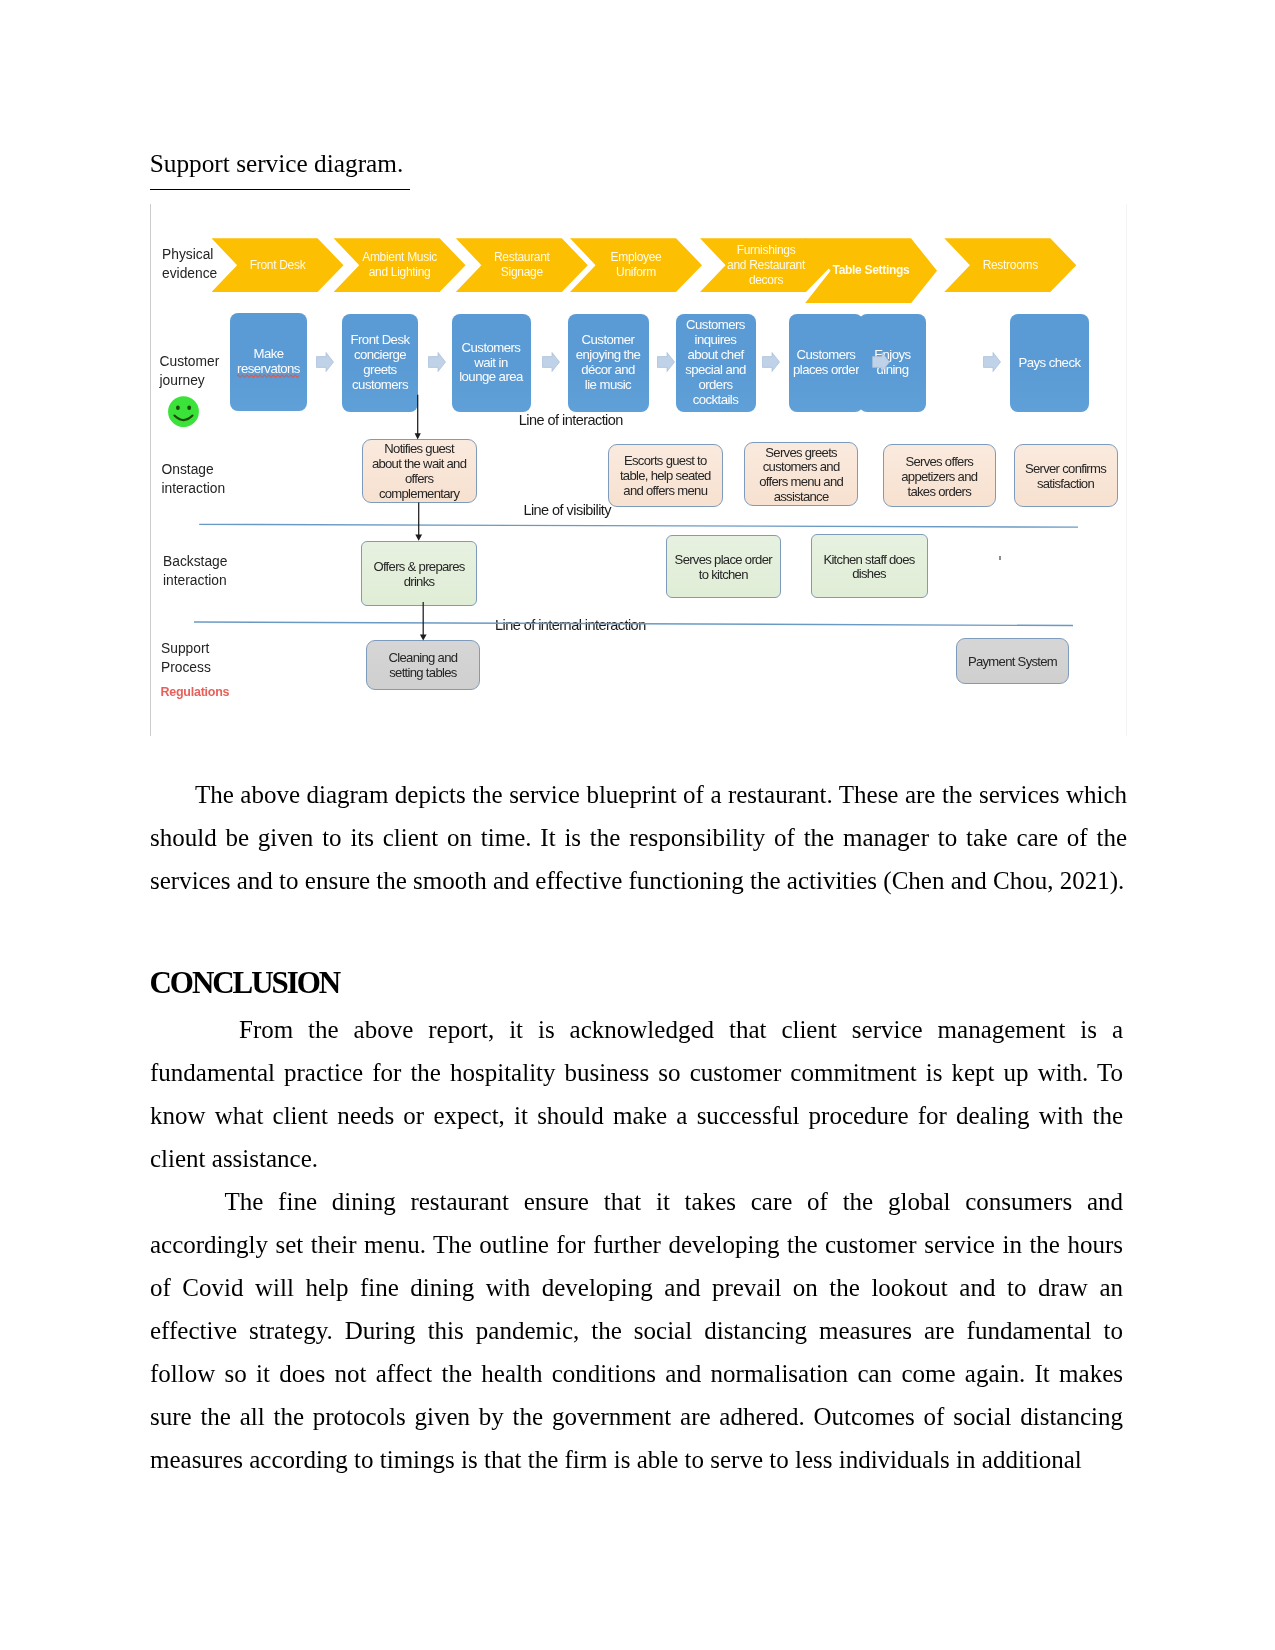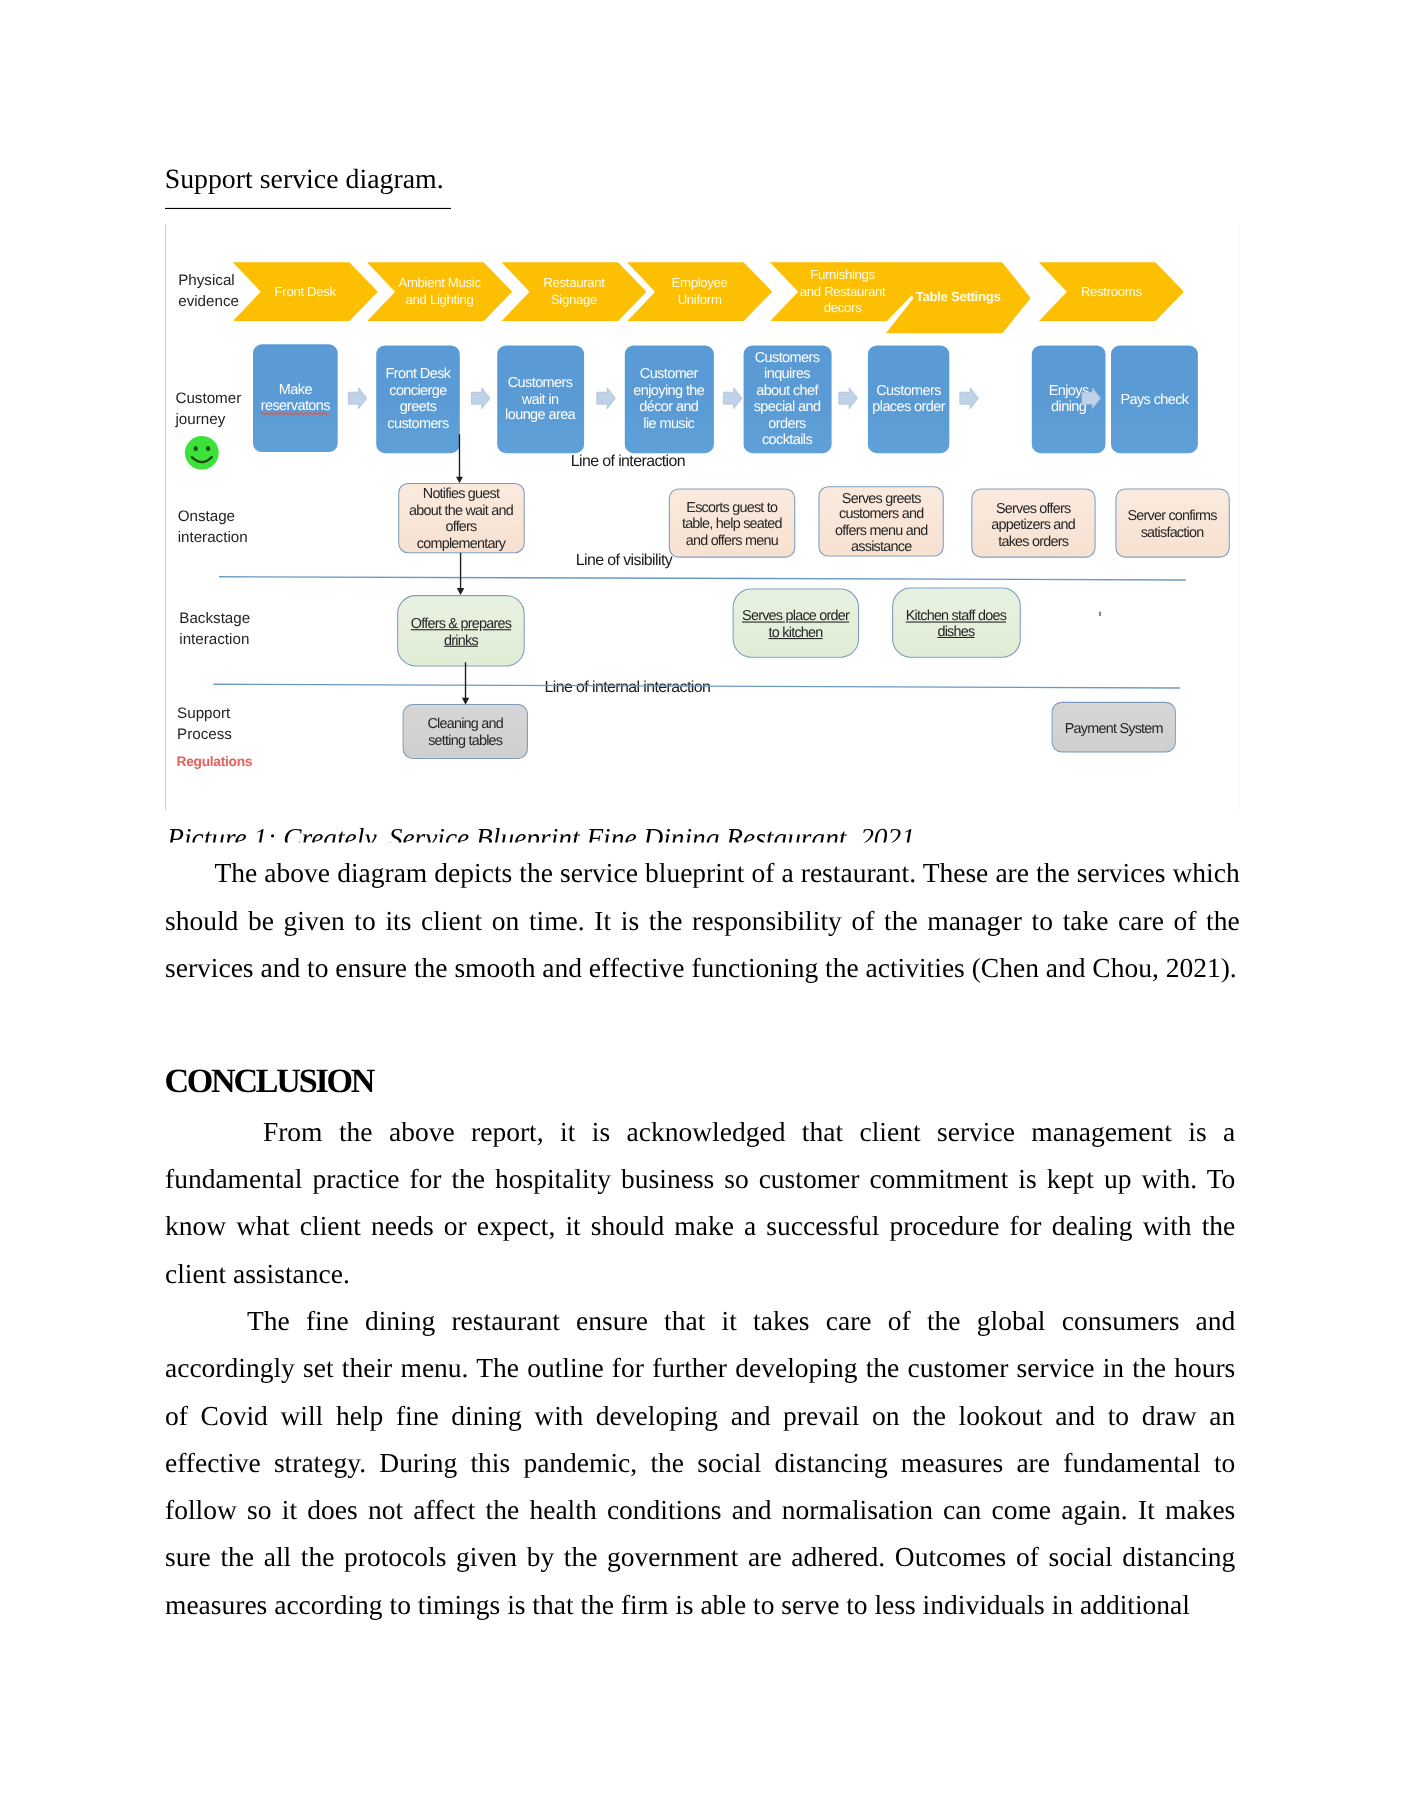--- a/index.html
+++ b/index.html
@@ -33,21 +33,21 @@
   .jbox{position:absolute;background:linear-gradient(180deg,#5b9bd5 0%,#5b9bd5 55%,#5fa0d8 100%);border-radius:8px;
         display:flex;align-items:center;justify-content:center;text-align:center;
         color:#fdfdfd;font-size:13.2px;line-height:14.9px;letter-spacing:-0.55px;
         white-space:pre-line;box-sizing:border-box;}
   .jarrow{position:absolute;}
 
   .obox,.bbox,.sbox{position:absolute;display:flex;align-items:center;justify-content:center;
         text-align:center;font-size:13.1px;line-height:14.9px;letter-spacing:-0.7px;color:#262626;
         box-sizing:border-box;white-space:pre-line;padding-top:2.5px;}
   .obox{background:linear-gradient(180deg,#faeade 0%,#f7e1d0 100%);border:1.2px solid #7f9bbc;border-radius:9px;}
-  .bbox{background:linear-gradient(180deg,#e7f1e0 0%,#e0edd6 100%);border:1.2px solid #7f9bbc;border-radius:17px;text-decoration:underline;}
+  .bbox{background:linear-gradient(180deg,#e7f1e0 0%,#e0edd6 100%);border:1.2px solid #7f9bbc;border-radius:6px;}
   .sbox{background:linear-gradient(180deg,#d6d6d6 0%,#cfcfcf 100%);border:1.2px solid #7f9bbc;border-radius:9px;}
 
   .linelbl{position:absolute;font-size:14.5px;letter-spacing:-0.55px;color:#1a1a1a;white-space:nowrap;}
   .regul{position:absolute;font-size:12.5px;letter-spacing:-0.25px;font-weight:bold;color:#e8605a;}
   .smiley{position:absolute;}
   .connector{position:absolute;left:0;top:0;}
 </style>
 </head>
 <body>
 
@@ -112,21 +112,21 @@
 décor and
 lie music</div>
     <div class="jbox" style="left:524.5px;top:110.0px;width:80.0px;height:98.0px;">Customers
 inquires
 about chef
 special and
 orders
 cocktails</div>
     <div class="jbox" style="left:638.0px;top:110.0px;width:74.0px;height:98.0px;">Customers
 places order</div>
-    <div class="jbox" style="left:787px;top:110.0px;width:67px;height:98.0px;">Enjoys
+    <div class="jbox" style="left:708px;top:110.0px;width:67px;height:98.0px;">Enjoys
 dining</div>
     <div class="jbox" style="left:859.0px;top:110.0px;width:79.0px;height:98.0px;">Pays check</div>
     <svg width="61.7" height="4.4" viewBox="0 0 61.7 4.4" preserveAspectRatio="none" style="position:absolute;left:86.4px;top:169.4px;">
       <path d="M0 3.2 q1.1 -2.1 2.2 0 t2.2 0 t2.2 0 t2.2 0 t2.2 0 t2.2 0 t2.2 0 t2.2 0 t2.2 0 t2.2 0 t2.2 0 t2.2 0 t2.2 0 t2.2 0 t2.2 0 t2.2 0 t2.2 0 t2.2 0 t2.2 0 t2.2 0 t2.2 0 t2.2 0 t2.2 0 t2.2 0 t2.2 0 t2.2 0 t2.2 0 t2.2 0" fill="none" stroke="#e8533f" stroke-width="1.1" opacity="0.9"></path>
     </svg>
     <svg class="jarrow" width="18" height="20" viewBox="0 0 18 20" style="left:165.0px;top:148.0px;">
       <path d="M0.5 4.6 L10 4.6 L10 0.5 L17.5 10 L10 19.5 L10 15.4 L0.5 15.4 Z" fill="#c0d2e8" stroke="#a8bdd8" stroke-width="0.7" stroke-linejoin="round"></path>
     </svg>
     <svg class="jarrow" width="18" height="20" viewBox="0 0 18 20" style="left:277.0px;top:148.0px;">
       <path d="M0.5 4.6 L10 4.6 L10 0.5 L17.5 10 L10 19.5 L10 15.4 L0.5 15.4 Z" fill="#c0d2e8" stroke="#a8bdd8" stroke-width="0.7" stroke-linejoin="round"></path>
@@ -190,16 +190,13 @@
         <path d="M272.2 436.6 L268.9 430.4 L275.6 430.4 Z"></path>
       </g>
     </svg>
     <div style="position:absolute;left:848.0px;top:351.9px;width:1.7px;height:4.0px;background:#8c8c8c;"></div>
     <div class="regul" style="left:9.5px;top:481px;">Regulations</div>
   </div>
   <div class="para" style="top:772.5px;width:977px;"><span class="ind" style="width:45px"></span><span>The above diagram depicts the service blueprint of a restaurant. These are the services which should be given to its client on time. It is the responsibility of the manager to take care of the services and to ensure the smooth and effective functioning the activities (Chen and Chou, 2021).</span></div>
   <div class="conclusion" style="top:965.5px;">CONCLUSION</div>
   <div class="para" style="top:1008px;"><span class="ind" style="width:89px"></span><span>From the above report, it is acknowledged that client service management is a fundamental practice for the hospitality business so customer commitment is kept up with. To know what client needs or expect, it should make a successful procedure for dealing with the client assistance.</span></div>
   <div class="para" style="top:1180px;"><span class="ind" style="width:74.5px"></span><span>The fine dining restaurant ensure that it takes care of the global consumers and accordingly set their menu. The outline for further developing the customer service in the hours of Covid will help fine dining with developing and prevail on the lookout and to draw an effective strategy. During this pandemic, the social distancing measures are fundamental to follow so it does not affect the health conditions and normalisation can come again. It makes sure the all the protocols given by the government are adhered. Outcomes of social distancing measures according to timings is that the firm is able to serve to less individuals in additional</span></div>
-  <div class="caption-wrap">
-      <div class="caption">Picture 1: Creately, Service Blueprint Fine Dining Restaurant, 2021</div>
-    </div>
 </div>
 
 </body></html>

